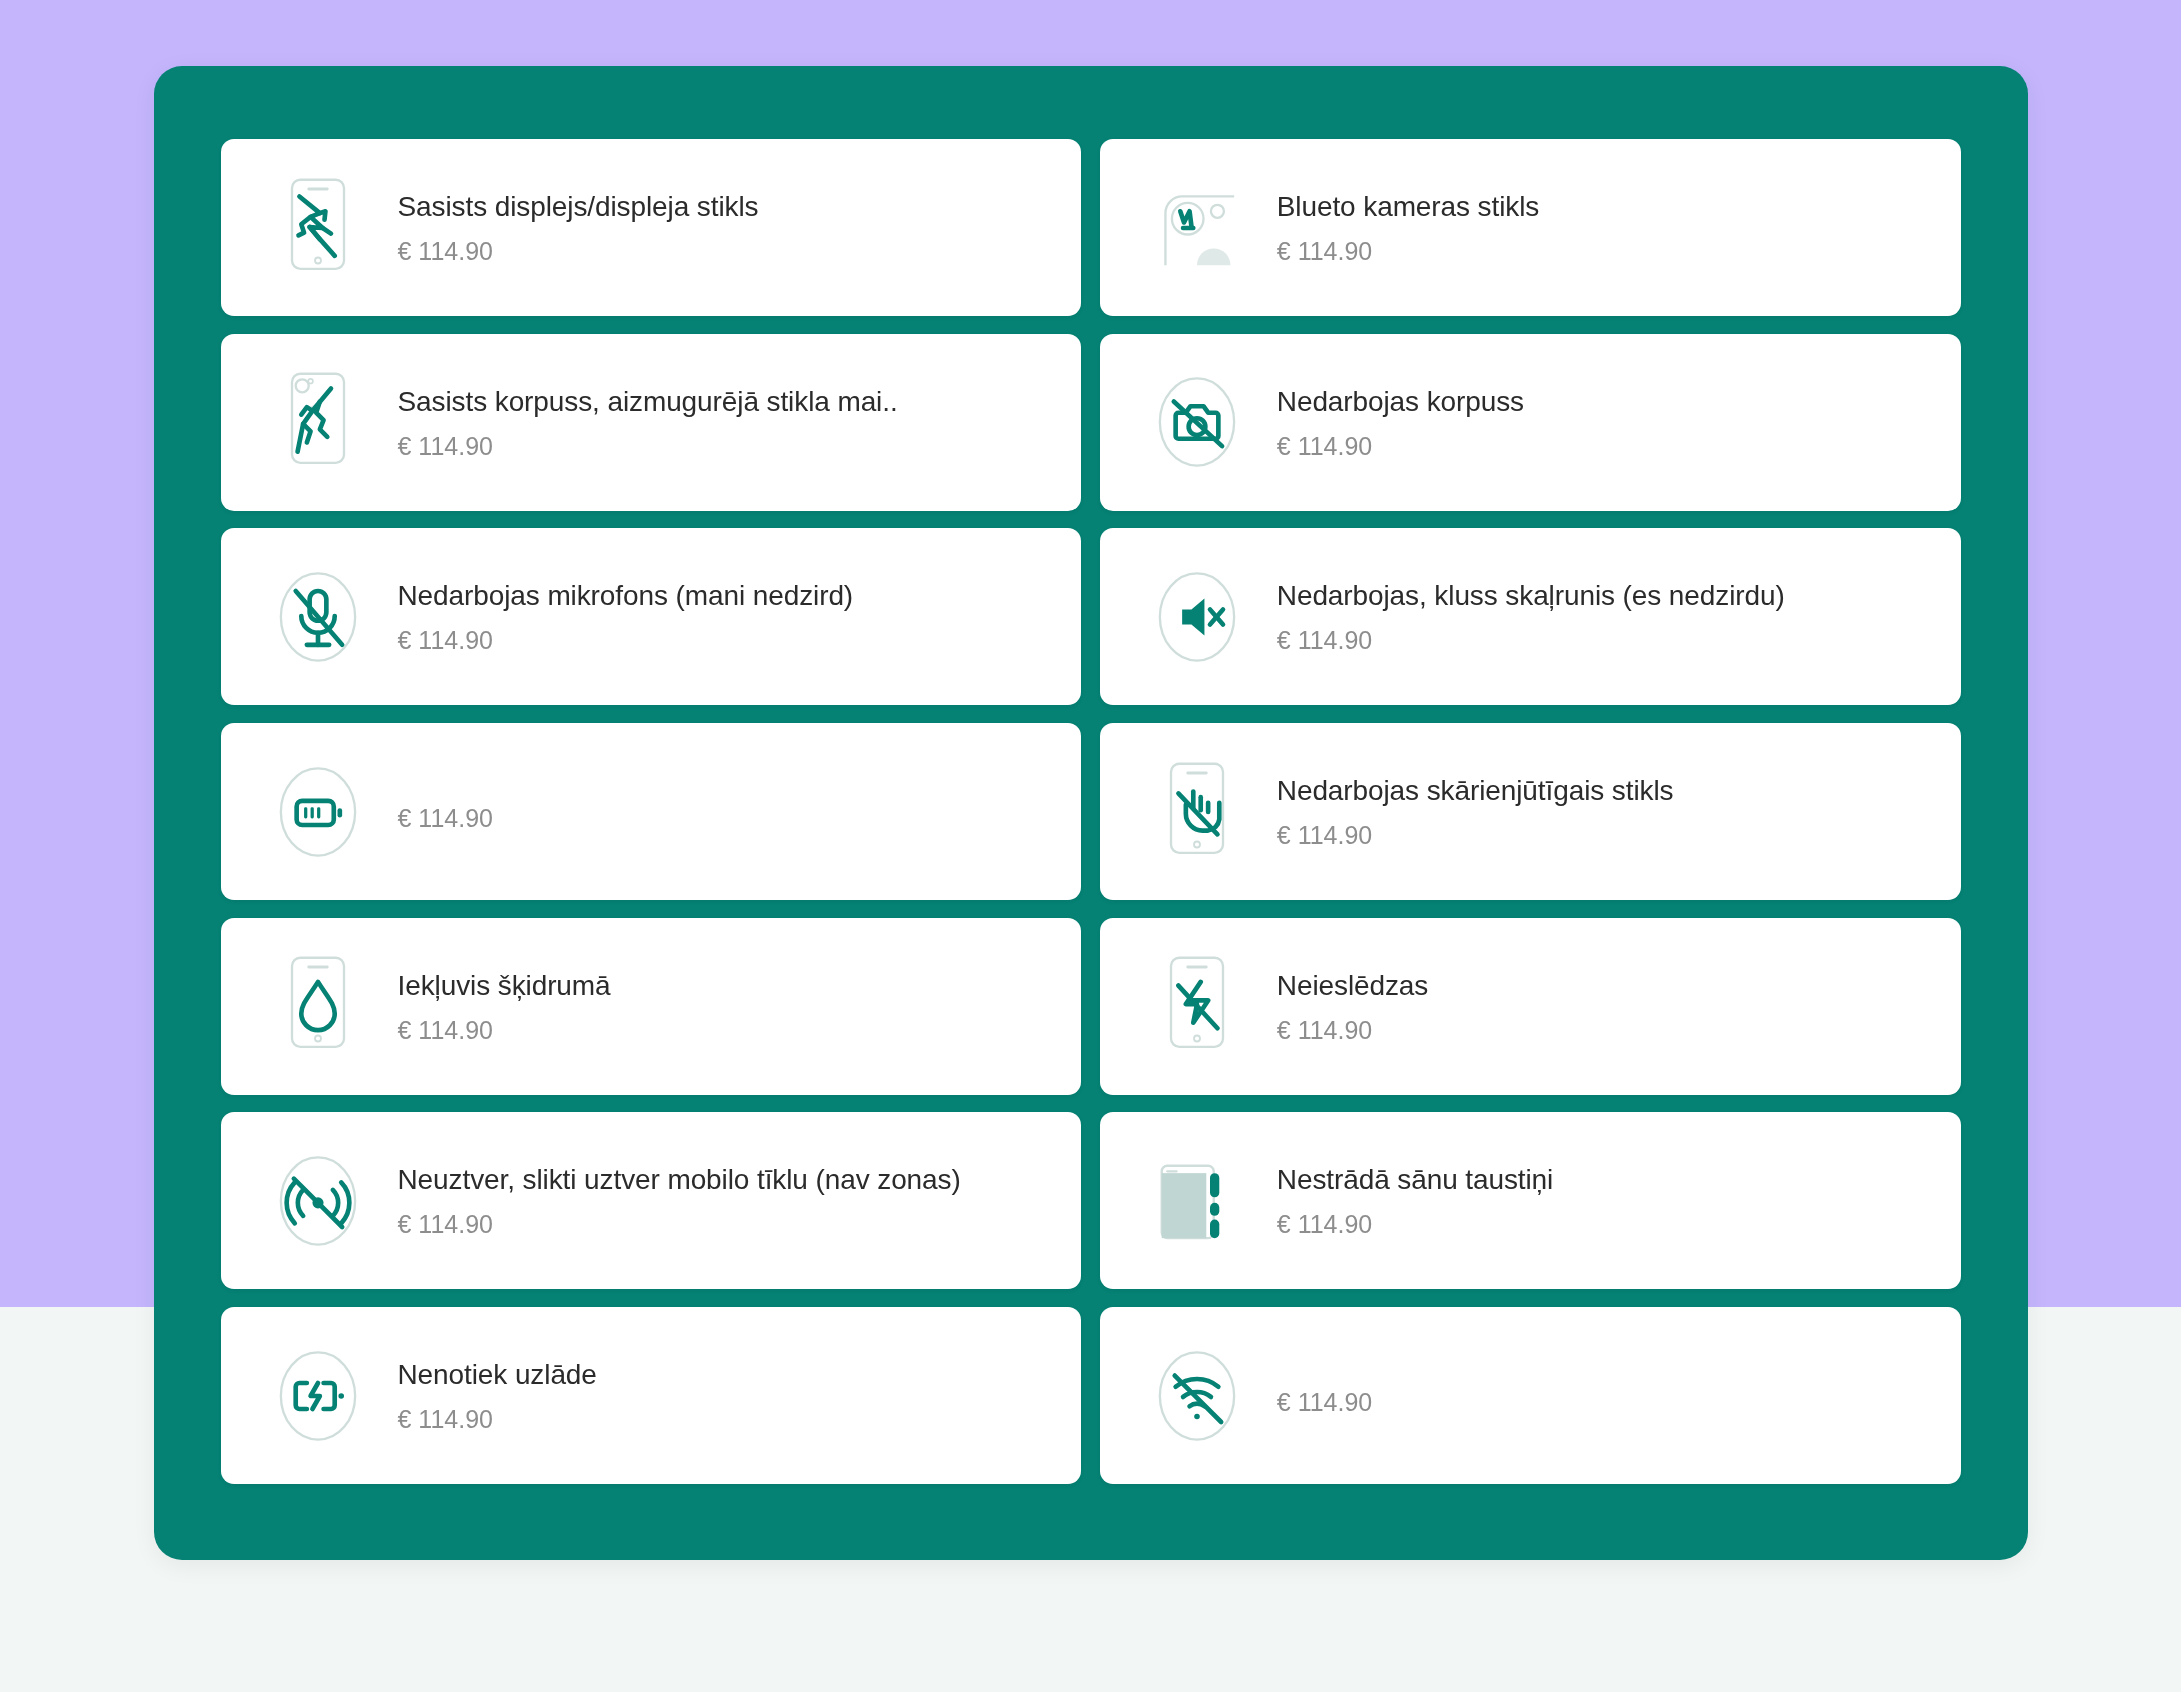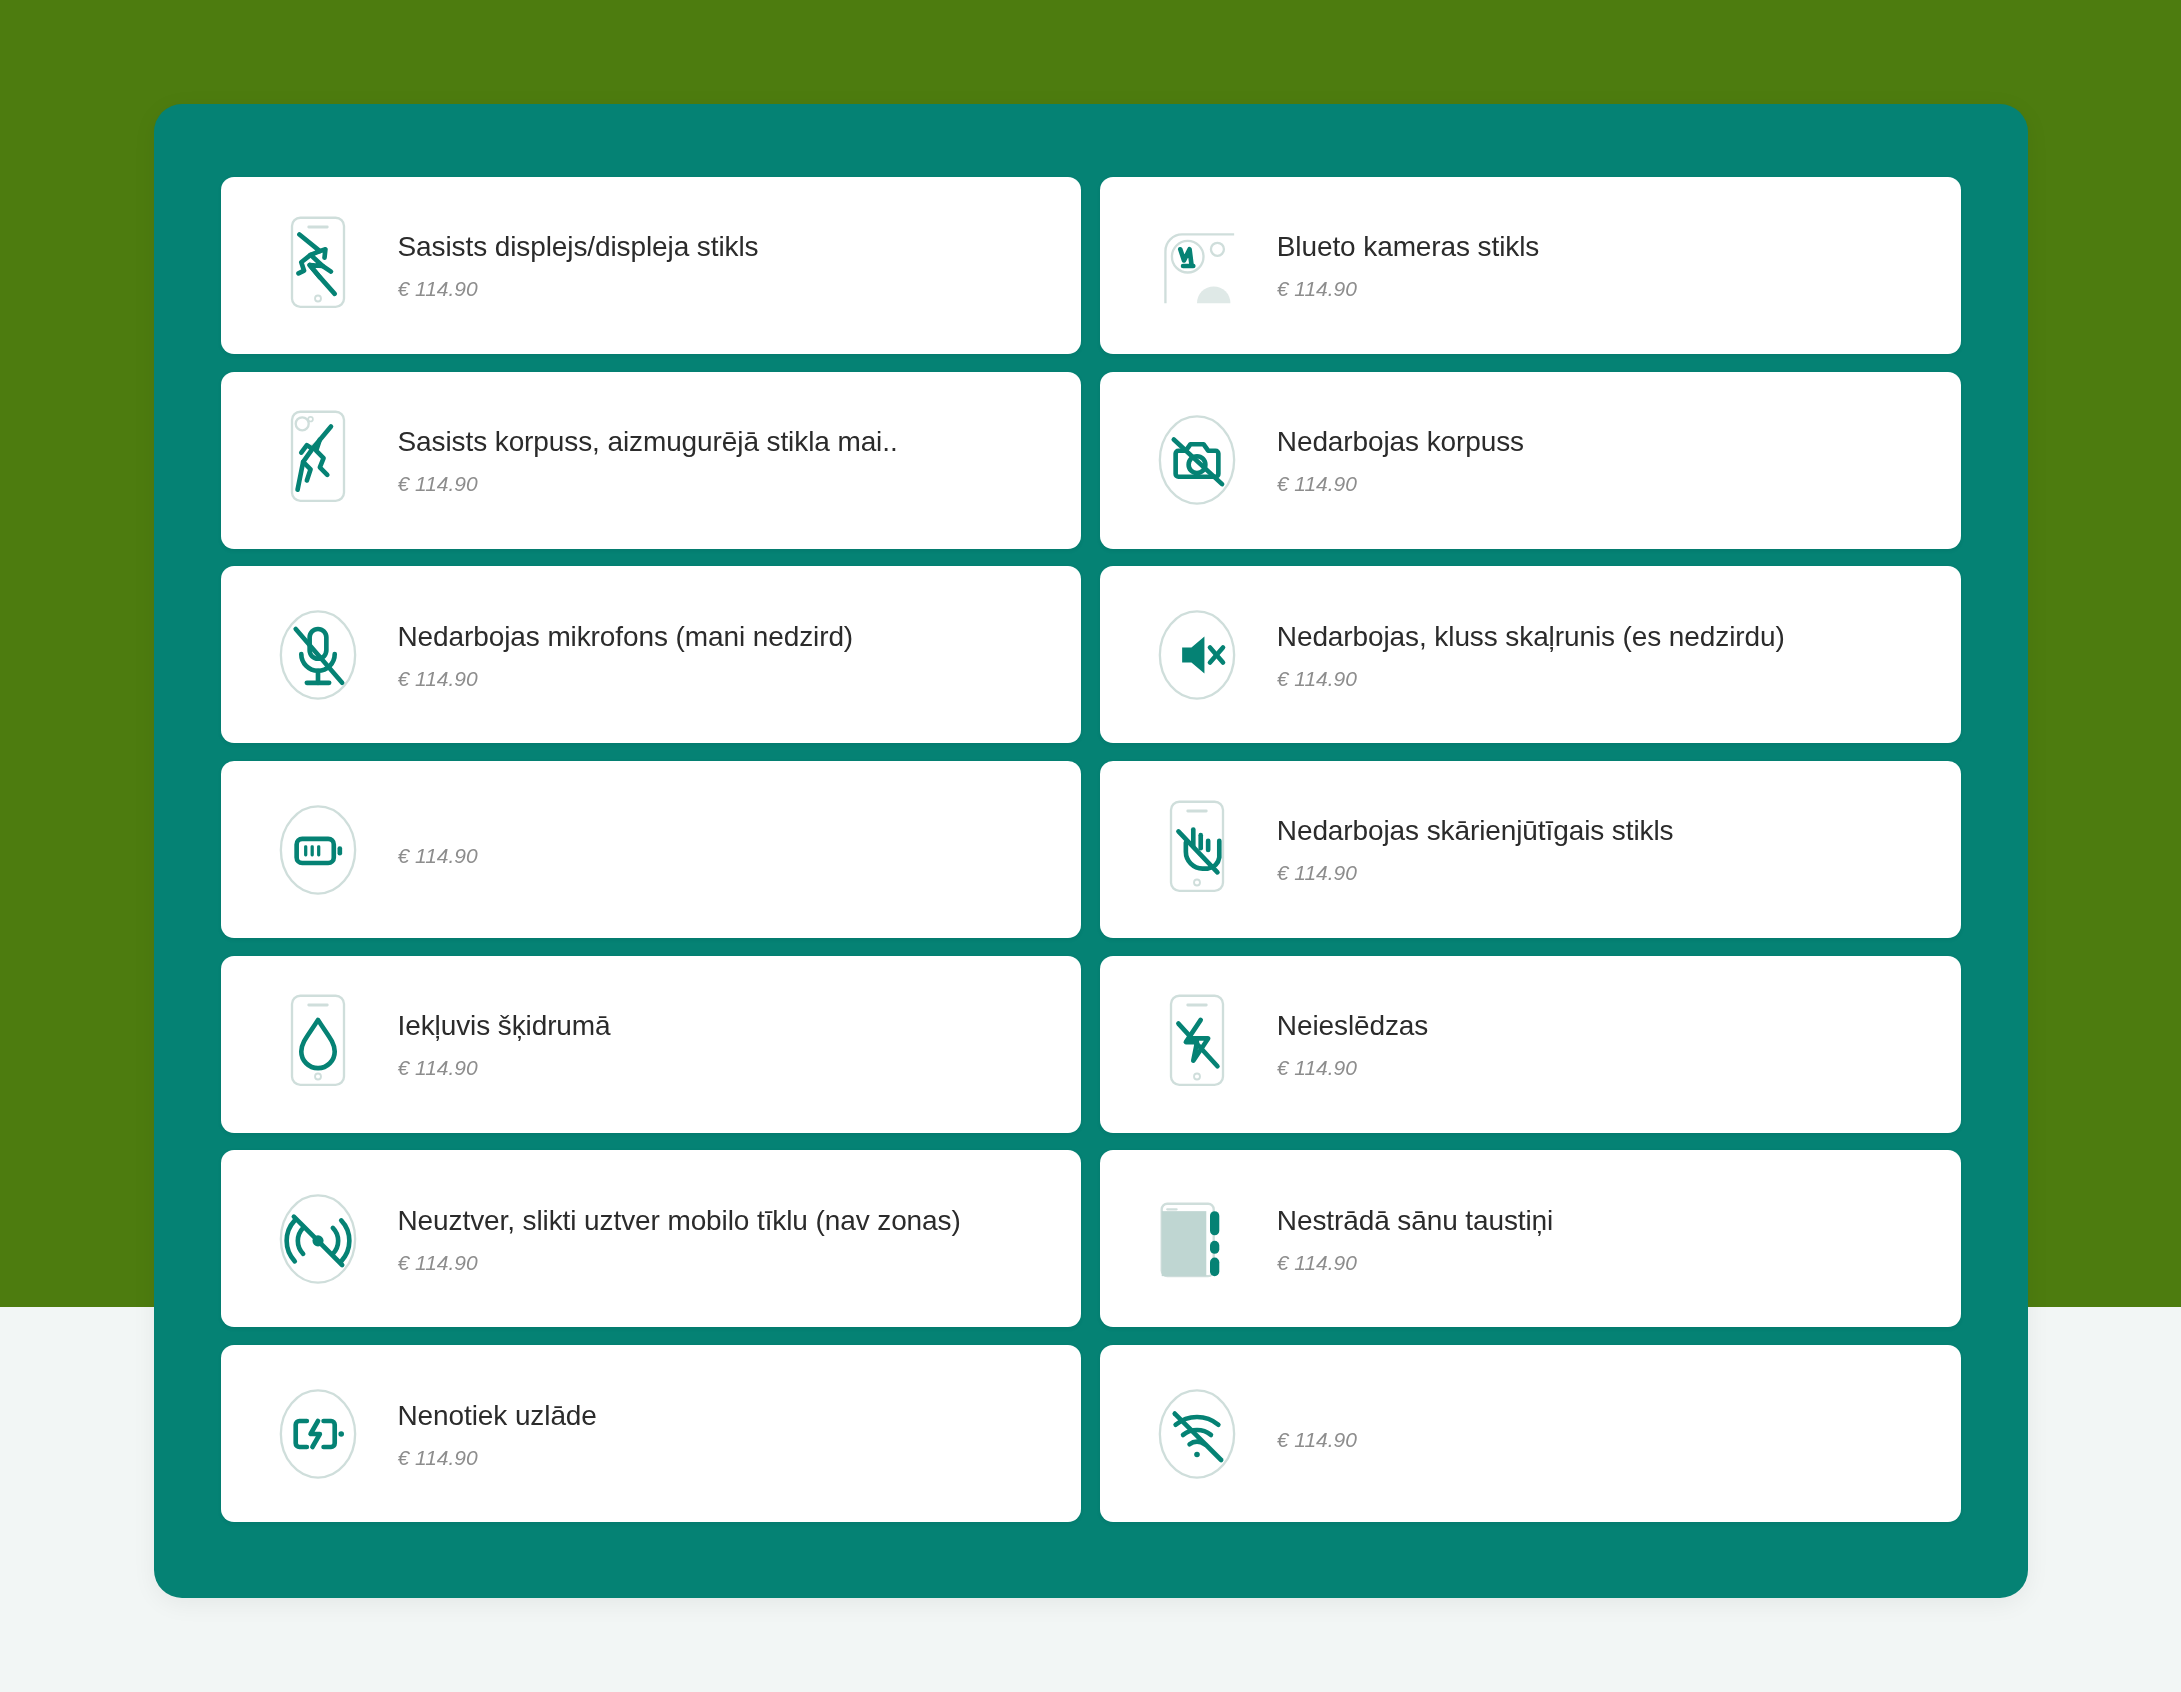--- a/index.html
+++ b/index.html
@@ -8,25 +8,25 @@
     width: 2181px;
     height: 1693px;
     background: #f2f6f5;
     font-family: "Liberation Sans", sans-serif;
     overflow: hidden;
   }
 
   .page {
     width: 2181px;
     height: 1307px;
-    background: #4d7c0f;
+    background: #c4b5fd;
     display: flex;
     align-items: flex-start;
     justify-content: center;
-    padding-top: 104px;
+    padding-top: 66px;
   }
 
   .panel {
     width: 1874px;
     background: #058274;
     border-radius: 28px;
     padding: 73px 67px 76px 67px;
     box-shadow: 0 5.6px 24px rgba(0,0,0,0.06);
   }
 
@@ -64,25 +64,24 @@
 
   .card-title {
     font-size: 28px;
     color: #2b2b2b;
     line-height: 1.25;
     letter-spacing: -0.1px;
     white-space: nowrap;
   }
 
   .card-price {
-    font-size: 21px;
+    font-size: 25px;
     color: #8d8d8d;
     margin-top: 12px;
     line-height: 1.2;
-    font-style: italic;
   }
 </style>
 </head>
 <body>
 
 <div class="page">
   <div class="panel">
     <div class="grid">
         <div class="card">
           <div class="card-icon">

